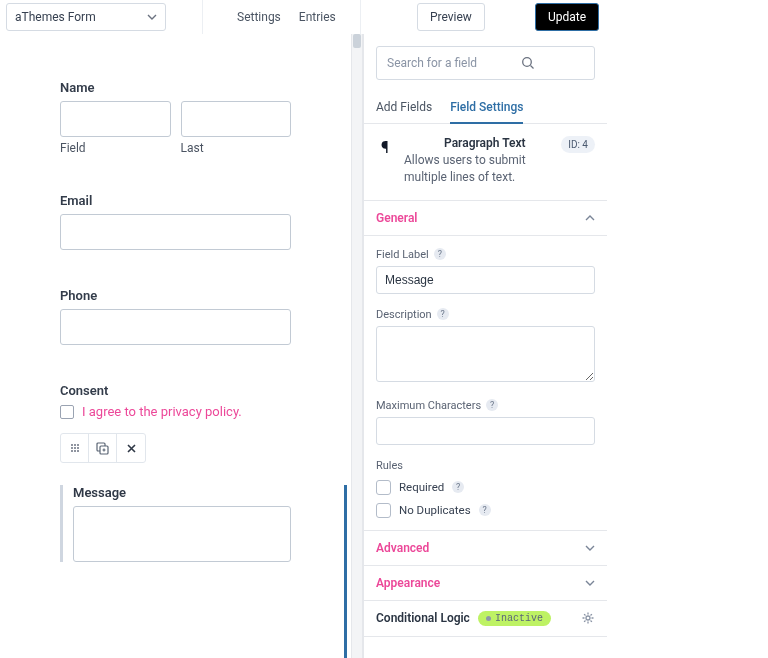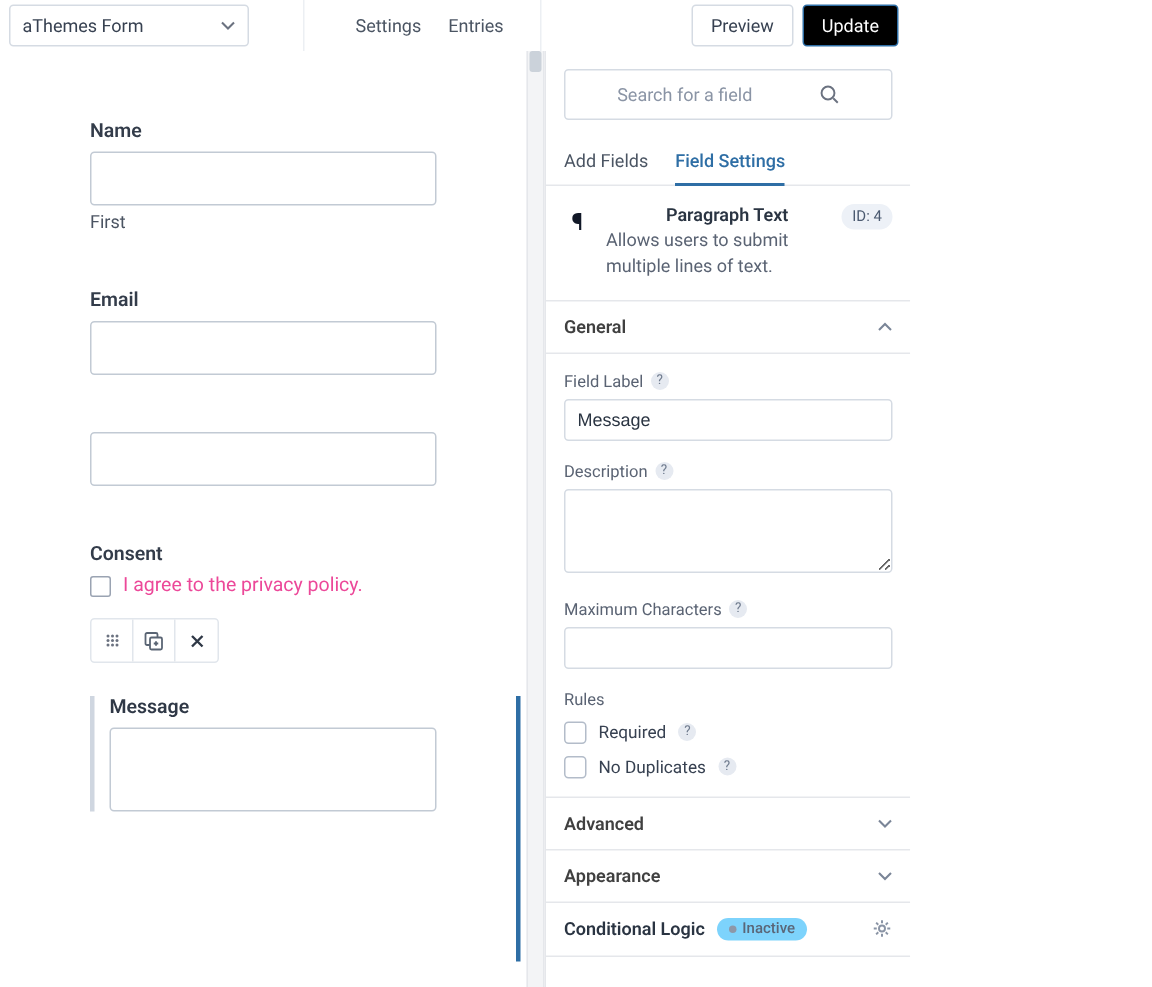--- a/index.html
+++ b/index.html
@@ -4,21 +4,21 @@
 <style>
   * { box-sizing: border-box; margin: 0; padding: 0; }
   body { font-family: -apple-system, BlinkMacSystemFont, "Segoe UI", Roboto, sans-serif; font-size: 13px; color: #374151; background:#fff; }
   .app { display: flex; flex-direction: column; width: 607px; height: 658px; overflow: hidden; }
   
   .topbar { display: flex; align-items: center; height: 34px; border-bottom: 1px solid #fff; }
   .dropdown { margin-left: 6px; width: 160px; height: 28px; border: 1px solid #d5dbe3; border-radius: 3px; display: flex; align-items: center; justify-content: space-between; padding: 0 8px; color:#374151; font-size:12px; cursor: pointer; }
   .toplinks { display:flex; gap: 18px; margin-left: 36px; font-size: 12px; color:#4b5563; border-right:1px solid #eceff3; padding-right:24px; height:34px; align-items:center; border-left:1px solid #eceff3; padding-left:34px; }
   .toplinks span { cursor:pointer; }
   .spacer { flex:1; }
-  .btn { height: 28px; padding: 0 12px; border-radius: 3px; font-size: 12px; display:inline-flex; align-items:center; cursor:pointer; }
+  .btn { height: 28px; padding: 0 12px; border-radius: 3px; font-size: 12px; display:inline-flex; align-items:center; cursor:pointer;margin-left:44px; }
   .btn-outline { border:1px solid #d5dbe3; color:#374151; background:#fff; margin-right:6px; }
   .btn-primary { background:#000000; color:#fff; border:1px solid #2e6ea5; margin-right:8px; }
   
   .main { flex:1; display:flex; overflow:hidden; }
   .canvas-wrap { flex:1; overflow-y: auto; padding: 46px 60px 0 60px; }
   .scrollgutter { width:12px; background:#f3f4f6; border-left:1px solid #e5e7eb; border-right:1px solid #e5e7eb; position:relative;}
   .scrollgutter::before { content:""; position:absolute; top:0; left:1px; right:1px; height:14px; background:#cbd2da; border-radius:2px;}
   .sidebar { width: 244px; border-left:1px solid #e5e7eb; display:flex; flex-direction:column; overflow-y:auto; }
   
   .flabel { font-size:13px; font-weight:600; color:#333c4a; margin-bottom:6px; display:block;}
@@ -31,41 +31,41 @@
   .consent-line { display:flex; align-items:center; gap:8px; font-size:13px; color:#ec4899; margin-top:6px; margin-bottom:14px;}
   .checkbox { width:14px; height:14px; border:1px solid #9aa3b2; border-radius:2px; display:inline-block;}
   .field-controls { display:flex; border:1px solid #e1e6ec; border-radius:3px; width:fit-content; }
   .field-controls .cbtn { width:28px; height:28px; display:flex; align-items:center; justify-content:center; border-right:1px solid #e1e6ec; color:#5a6574; cursor:pointer; font-size:14px;}
   .field-controls .cbtn:last-child { border-right:none; color:#2f3846; font-weight:600;}
   .selected-field { margin-top:22px; border-left:3px solid #cfd6e0; padding-left:10px; position:relative; }
   .selected-field::after { content:""; position:absolute; right:-56px; top:0; bottom:-100px; width:3px; background:#2e6ea5; }
   .selected-field .flabel { color:#2f3846; }
   
   .search-wrap { padding: 12px; }
-  .search { height:34px; border:1px solid #d5dbe3; border-radius:3px; display:flex; align-items:center; padding:0 10px; color:#8a94a5; font-size:12px; justify-content:center;gap:44px;}
+  .search { height:34px; border:1px solid #d5dbe3; border-radius:3px; display:flex; align-items:center; padding:0 10px; color:#8a94a5; font-size:12px; justify-content:flex-start;gap:44px;}
   .tabs { display:flex; border-bottom:1px solid #e5e7eb; padding: 0 12px; gap:18px;}
   .tab { font-size:12px; color:#4b5563; padding:8px 0; cursor:pointer;}
   .tab.active { color:#2e6ea5; border-bottom:2px solid #2e6ea5; margin-bottom:-1px; font-weight:500;}
   .field-id-card { padding:12px 12px 14px 12px; display:flex; gap:10px; border-bottom:1px solid #e5e7eb;}
   .pilcrow { width:18px; display:flex; justify-content:center; font-size:16px; color:#111827; padding-top:2px;}
   .field-id-card .title { font-size:12px; font-weight:600; color:#2a3442;padding-left:40px;}
   .field-id-card .desc { font-size:12px; color:#5a6373; line-height:1.4; margin-top:2px; max-width:140px;}
   .id-badge { margin-left:auto; background:#edf1f7; color:#4b5a70; font-size:10px; padding:3px 7px; border-radius:10px; height:fit-content; }
-  .section-h { padding:10px 12px; border-bottom:1px solid #e5e7eb; display:flex; align-items:center; justify-content:space-between; font-size:12px; font-weight:600; color:#404040; cursor:pointer;}
+  .section-h { padding:10px 12px; border-bottom:1px solid #e5e7eb; display:flex; align-items:center; justify-content:space-between; font-size:12px; font-weight:600; color:#ec4899; cursor:pointer;}
   .section-h .chev { color:#7a8597; font-size:11px;}
   .section-body { padding: 12px; border-bottom:1px solid #e5e7eb;}
   .sl { font-size:11px; color:#5a6373; display:flex; align-items:center; gap:5px; margin-bottom:5px;}
   .help { width:12px; height:12px; border-radius:50%; background:#e6eaf1; color:#6e7a8d; font-size:9px; display:inline-flex; align-items:center; justify-content:center;}
   .side-input { width:100%; height:28px; border:1px solid #d5dbe3; border-radius:3px; padding:0 8px; font-size:12px; color:#2a3442;}
   .side-textarea { width:100%; height:56px; border:1px solid #d5dbe3; border-radius:3px; resize: both;}
   .gap { height:14px; }
   .rule { display:flex; align-items:center; gap:8px; font-size:11.5px; color:#374151; margin-top:8px;}
   .rule .checkbox { width:15px; height:15px; border:1.5px solid #b3bcc9; border-radius:3px;}
   .cond-row { padding:10px 12px; display:flex; align-items:center; justify-content:space-between; font-size:12px; color:#2a3442; font-weight:600; border-bottom:1px solid #e5e7eb;}
-  .pill { background:#7dd3fc; color:#5a6678; font-size:10px; padding:2px 8px; border-radius:10px; display:inline-flex; align-items:center; gap:4px; font-weight:500;}
+  .pill { background:#bef264; color:#5a6678; font-size:10px; padding:2px 8px; border-radius:10px; display:inline-flex; align-items:center; gap:4px; font-weight:500;font-family:Liberation Mono, monospace;}
   .pill::before { content:""; width:5px; height:5px; background:#8d97a8; border-radius:50%; display:inline-block;}
   .gear { color:#8a94a5;}
   svg { display:block; }
 </style>
 </head>
 <body>
 
 <div class="app">
 
   <div class="topbar">
@@ -91,31 +91,36 @@
   </div>
 
   <div class="main">
 
     <div class="canvas-wrap">
       <div class="row">
         <span class="flabel">Name</span>
         <div class="name-row">
           <div class="name-col">
             <div class="input-box"></div>
-            <span class="sublabel">First</span>
+            <span class="sublabel">Field</span>
+          </div>
+          <div class="name-col">
+            <div class="input-box"></div>
+            <span class="sublabel">Last</span>
           </div>
         </div>
       </div>
 
       <div class="row">
         <span class="flabel">Email</span>
         <div class="input-box"></div>
       </div>
 
       <div class="row">
+        <span class="flabel">Phone</span>
         <div class="input-box"></div>
       </div>
 
       <div class="row" style="margin-bottom:0;">
         <span class="flabel">Consent</span>
         <div class="consent-line">
           <span class="checkbox"></span>
           <span>I agree to the privacy policy.</span>
         </div>
         <div class="field-controls">

